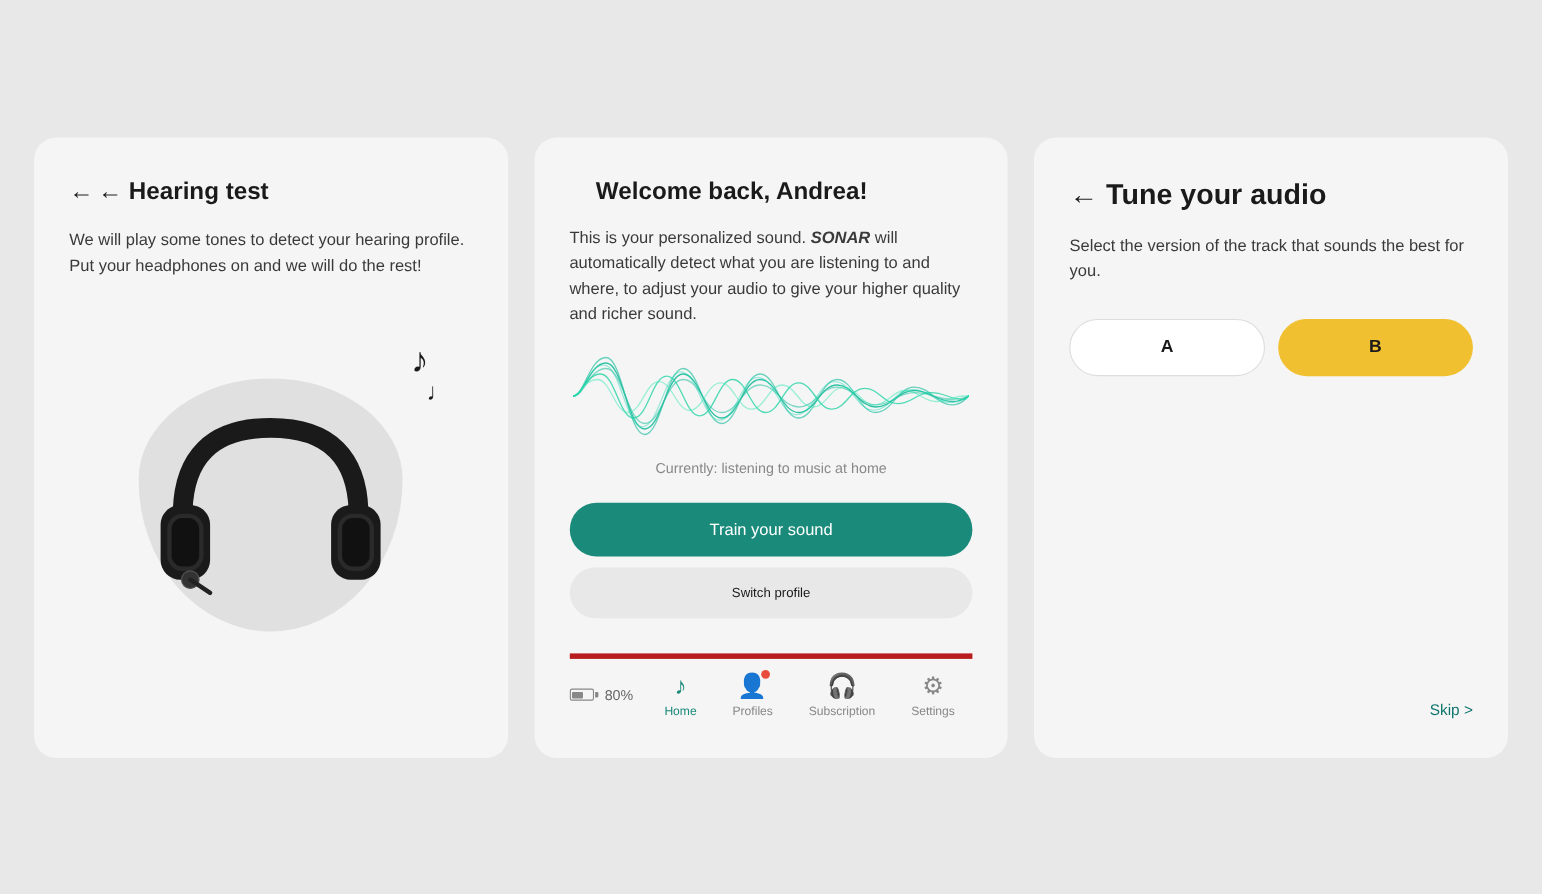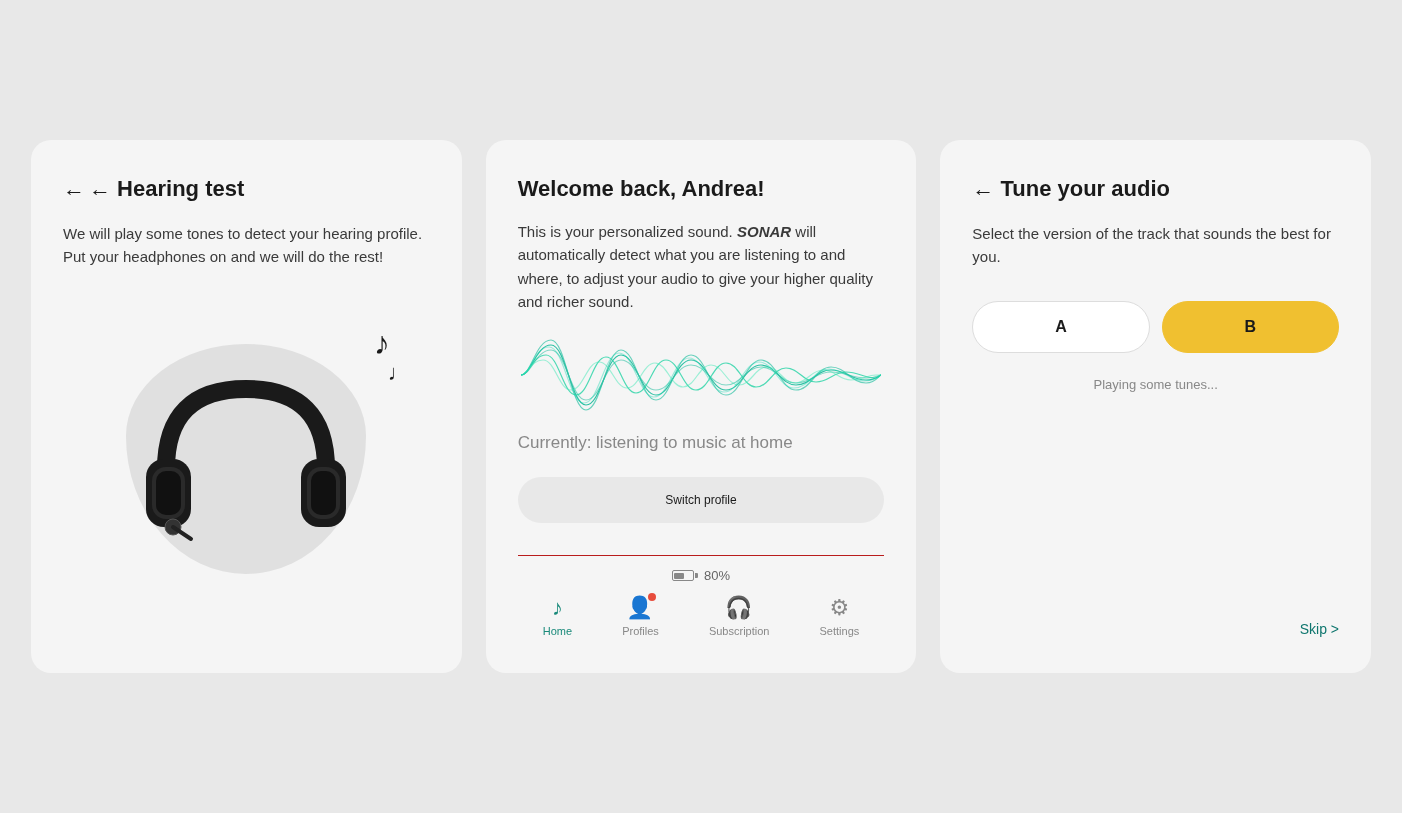--- a/index.html
+++ b/index.html
@@ -98,20 +98,21 @@
       cursor: pointer;
       width: 100%;
       text-align: center;
     }
     
     .card-2 .title {
       font-size: 22px;
       font-weight: 700;
       color: #1a1a1a;
       margin-bottom: 18px;
+      margin-left: 24px;
     }
     .card-2 .description {
       font-size: 15px;
       color: #3a3a3a;
       line-height: 1.55;
       margin-bottom: 12px;
     }
     .card-2 .description strong {
       font-style: italic;
       font-weight: 700;
@@ -121,36 +122,36 @@
       display: flex;
       align-items: center;
       justify-content: center;
       margin-bottom: 8px;
     }
     .waveform-svg {
       width: 100%;
       max-width: 360px;
     }
     .currently-text {
-      text-align: left;
+      text-align: center;
       color: #888;
-      font-size: 17px;
+      font-size: 13px;
       margin-bottom: 24px;
     }
     .card-2 .buttons {
       display: flex;
       flex-direction: column;
       gap: 10px;
       margin-bottom: 32px;
     }
     .bottom-bar {
-      border-top: 1px solid #b91c1c;
+      border-top: 5px solid #b91c1c;
       padding-top: 12px;
       display: flex;
-      flex-direction: column;
+      flex-direction: row;
       align-items: center;
       gap: 12px;
     }
     .battery-row {
       display: flex;
       align-items: center;
       gap: 6px;
       color: #666;
       font-size: 13px;
     }
@@ -215,21 +216,21 @@
       width: 8px;
       height: 8px;
       background: #e74c3c;
       border-radius: 50%;
     }
     
     .card-3 .back-btn {
       display: flex;
       align-items: center;
       gap: 8px;
-      font-size: 22px;
+      font-size: 26px;
       font-weight: 700;
       color: #1a1a1a;
       margin-bottom: 20px;
     }
     .card-3 .description {
       font-size: 15px;
       color: #3a3a3a;
       line-height: 1.55;
       margin-bottom: 32px;
     }
@@ -332,20 +333,21 @@
           <path d="M0,50 C10,50 15,25 30,25 C45,25 50,75 65,75 C80,75 85,35 100,35 C115,35 120,65 135,65 C150,65 155,40 170,40 C185,40 190,60 205,60 C220,60 225,42 240,42 C255,42 260,58 275,58 C290,58 295,47 310,47 C325,47 330,53 345,53 C355,53 358,50 360,50" opacity="0.6"></path>
           <path d="M0,50 C8,50 12,30 25,30 C38,30 42,70 55,70 C68,70 72,32 85,32 C98,32 102,68 115,68 C128,68 132,35 145,35 C158,35 162,65 175,65 C188,65 192,38 205,38 C218,38 222,62 235,62 C248,62 252,43 265,43 C278,43 282,57 295,57 C308,57 312,47 325,47 C338,47 342,53 355,53 C358,53 359,50 360,50" stroke="#0ecf9c" opacity="0.8"></path>
           <path d="M0,50 C6,50 10,35 22,35 C34,35 38,65 50,65 C62,65 66,37 78,37 C90,37 94,63 106,63 C118,63 122,38 134,38 C146,38 150,62 162,62 C174,62 178,40 190,40 C202,40 206,60 218,60 C230,60 234,42 246,42 C258,42 262,58 274,58 C286,58 290,45 302,45 C314,45 318,55 330,55 C342,55 346,50 355,50 C358,50 359,50 360,50" stroke="#2de8b0" opacity="0.5"></path>
 
           <path d="M0,50 C10,50 13,22 28,22 C43,22 48,78 63,78 C78,78 83,28 98,28 C113,28 118,72 133,72 C148,72 153,33 168,33 C183,33 188,67 203,67 C218,67 223,37 238,37 C253,37 258,63 273,63 C288,63 293,44 308,44 C323,44 328,56 343,56 C355,56 358,50 360,50" stroke="#00d4aa" opacity="0.4"></path>
         </g>
       </svg>
     </div>
     <p class="currently-text">Currently: listening to music at home</p>
     <div class="buttons">
+      <button class="btn-primary">Train your sound</button>
       <button class="btn-secondary">Switch profile</button>
     </div>
     <div class="bottom-bar">
       <div class="battery-row">
         <div class="battery-icon">
           <div class="battery-body">
             <div class="battery-fill"></div>
           </div>
           <div class="battery-tip"></div>
         </div>
@@ -374,20 +376,19 @@
 
   <div class="card card-3">
     <div class="back-btn">
       <span>← Tune your audio</span>
     </div>
     <p class="description">Select the version of the track that sounds the best for you.</p>
     <div class="ab-toggle">
       <button class="ab-btn">A</button>
       <button class="ab-btn active">B</button>
     </div>
-    <p class="playing-text">Playing some tunes...</p>
     <div class="card-3-spacer"></div>
     <div style="display:flex; justify-content:flex-end; margin-top:16px;">
       <span class="skip-link">Skip &gt;</span>
     </div>
   </div>
 
 </div>
 
 </body></html>

